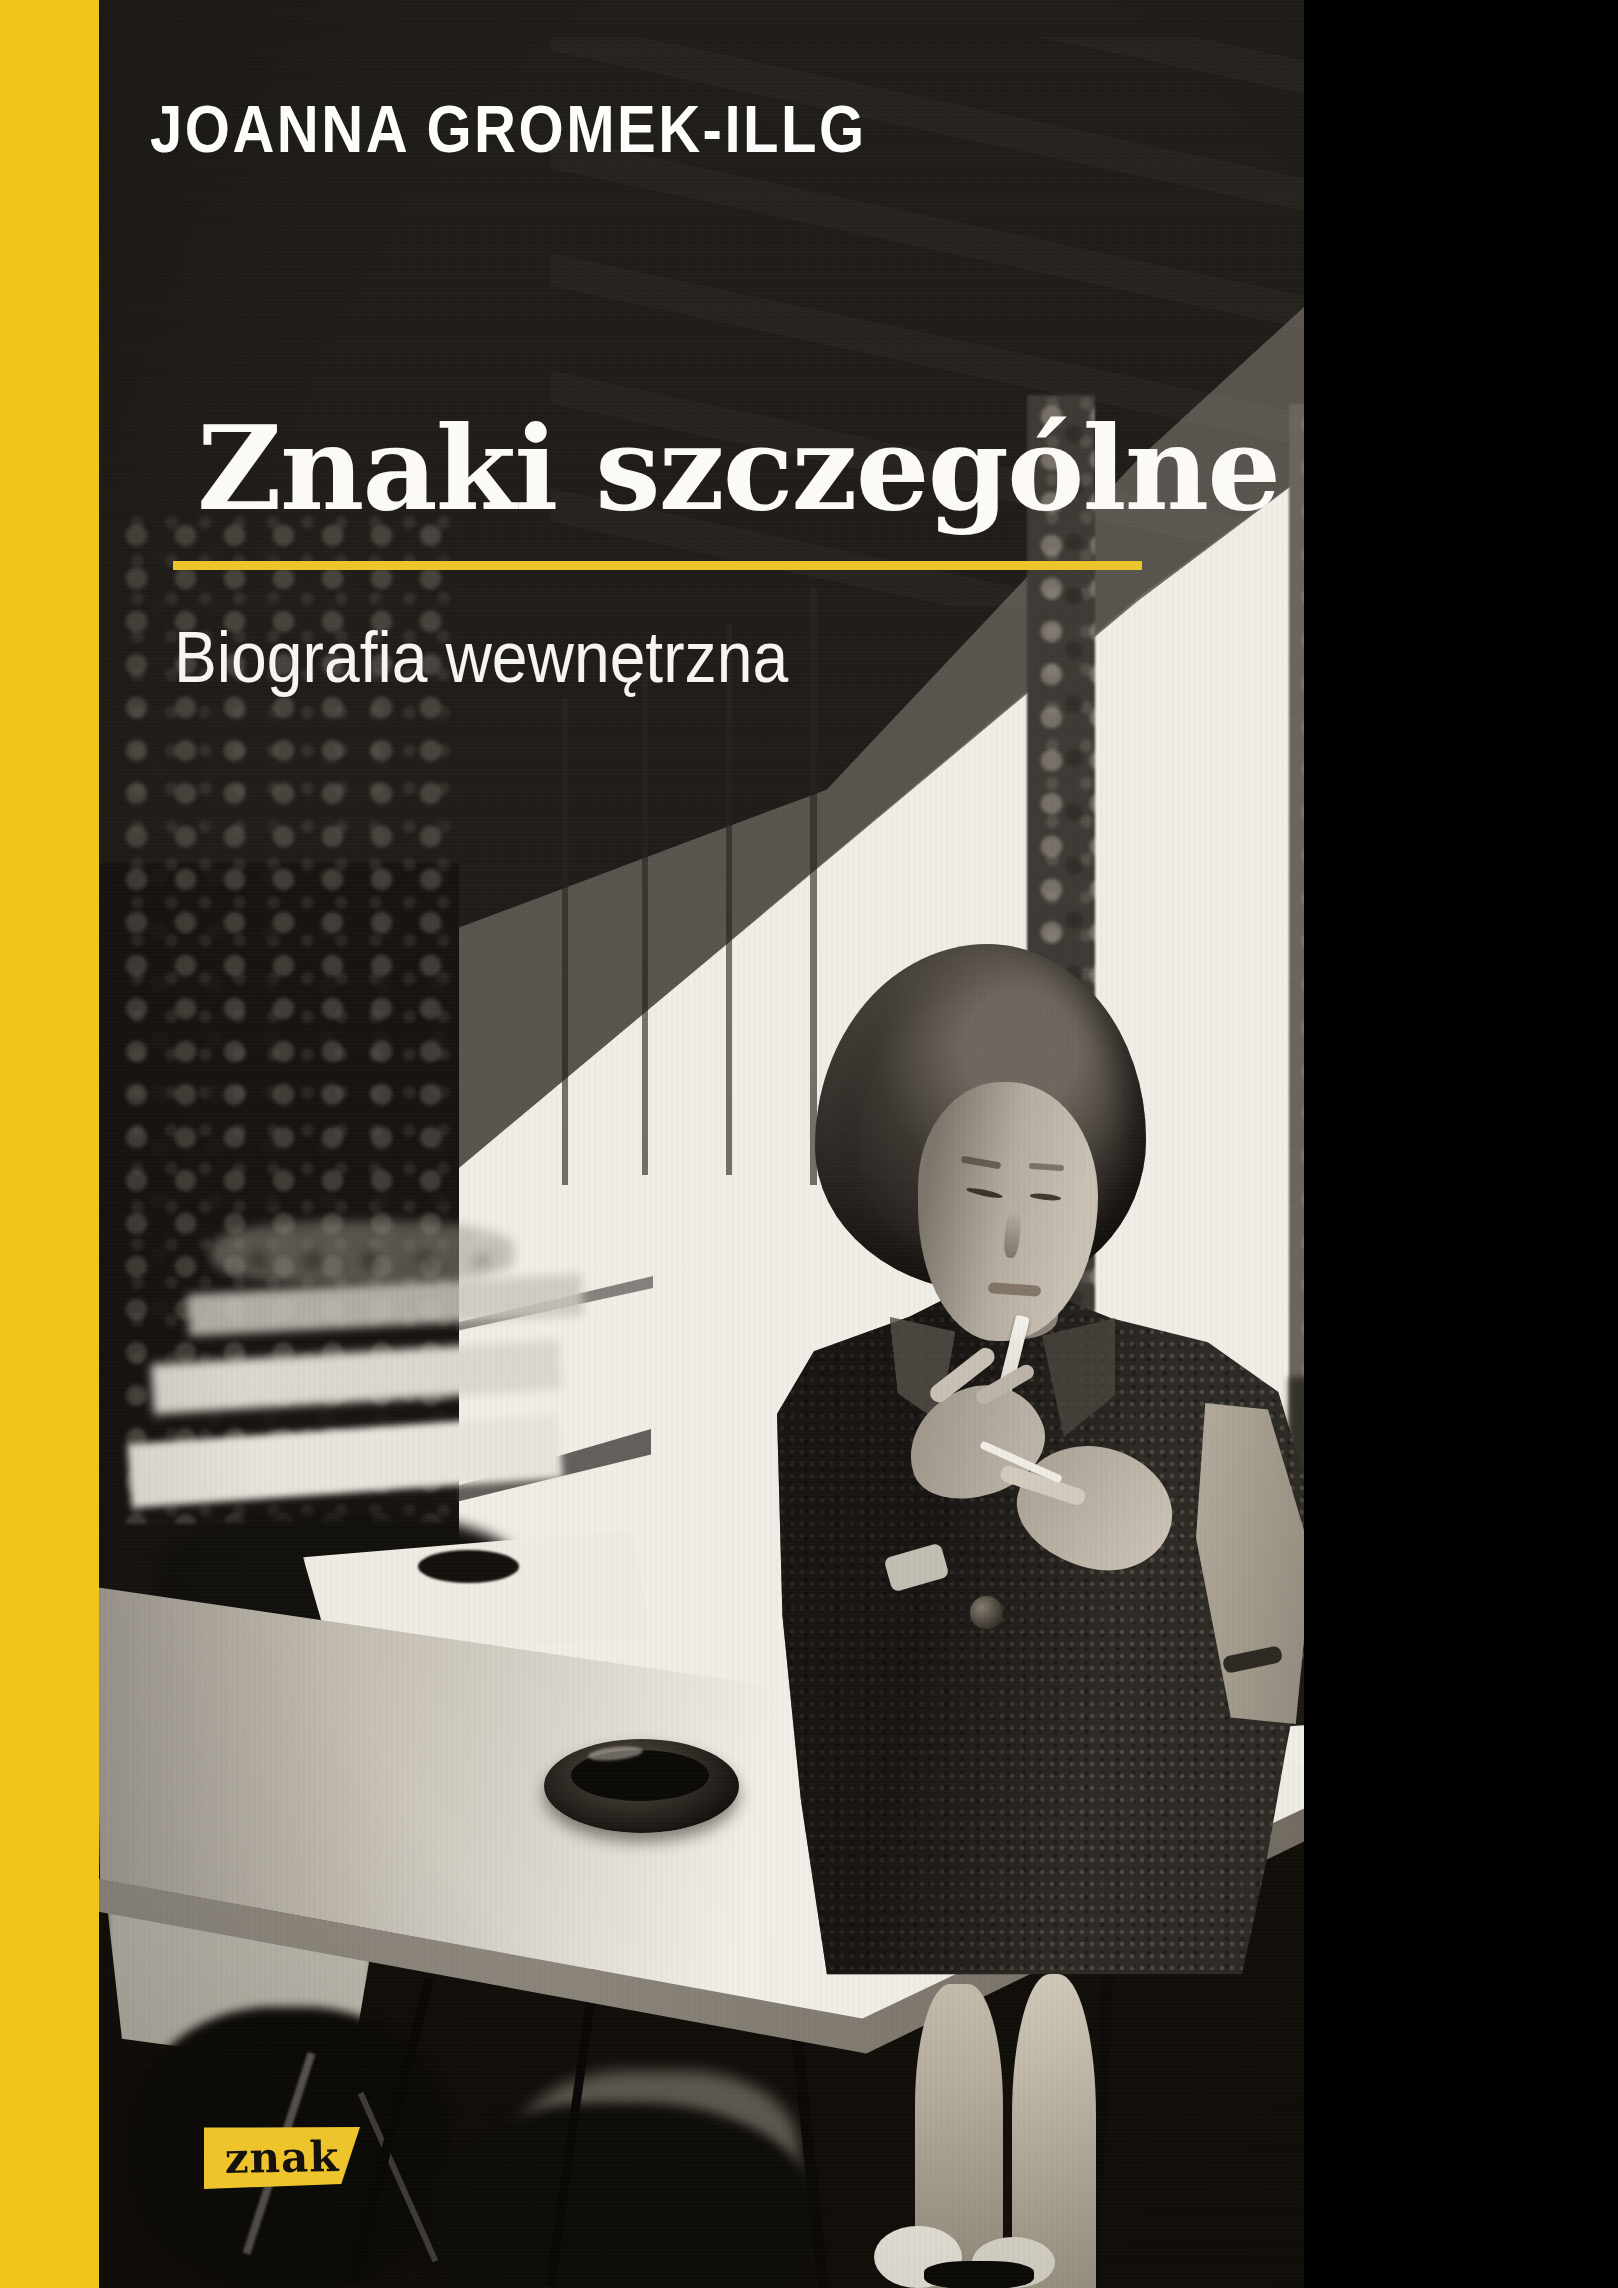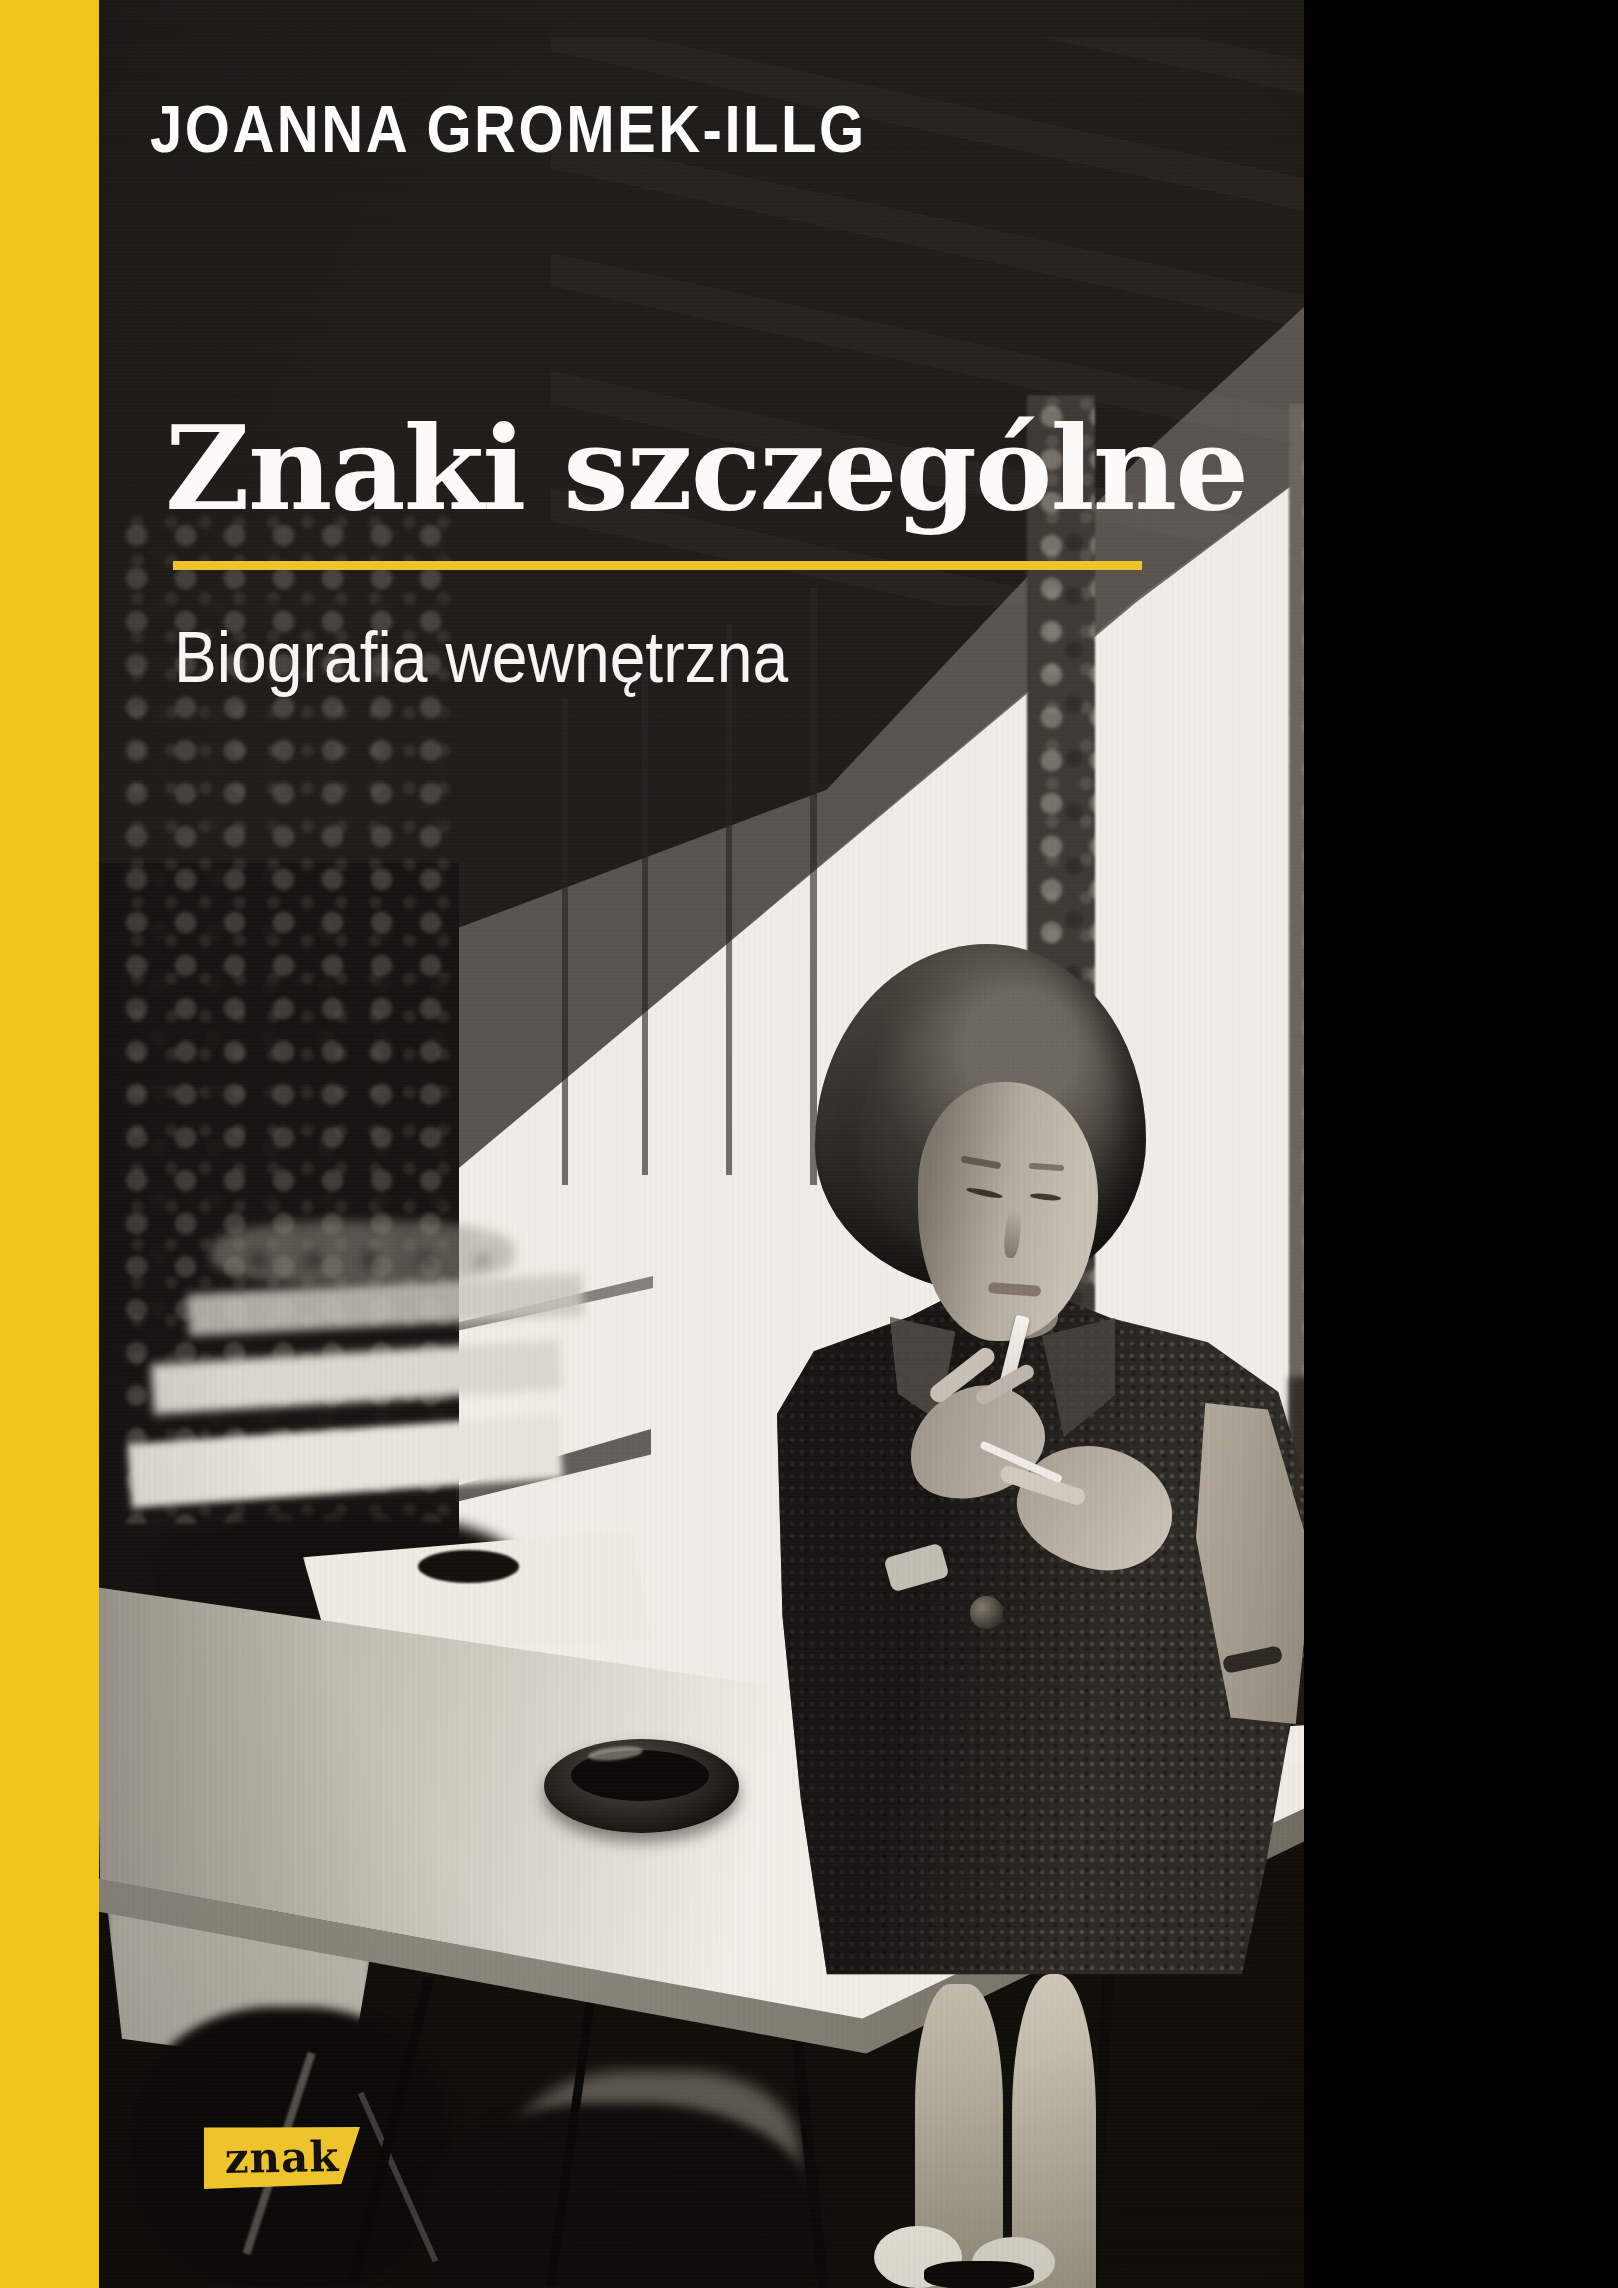--- a/index.html
+++ b/index.html
@@ -20,21 +20,21 @@
     background-size:10px 12px,15.6px 13.8px;
     background-position:0 0,5.5px 7.3px;}
 
   
   .author{font-family:"Liberation Sans",sans-serif;font-weight:700;font-size:66px;
           letter-spacing:2.8px;color:#fdfdfb;line-height:1;white-space:nowrap;
           transform:scaleX(.88);transform-origin:left top;}
   .title{font-family:"DejaVu Serif",serif;font-weight:700;font-size:216px;
          letter-spacing:-5.5px;color:#eec42d;line-height:1;white-space:nowrap;}
   .subtitle{font-family:"DejaVu Serif",serif;font-weight:700;font-size:116px;
-            letter-spacing:-1.8px;color:#fbfaf7;line-height:1;white-space:nowrap;}
+            letter-spacing:-1.8px;color:#fbfaf7;line-height:1;white-space:nowrap;margin-left:32px;}
   .tagline{font-family:"Liberation Sans",sans-serif;font-weight:400;font-size:73px;
            color:#f6f5f1;line-height:1;white-space:nowrap;
            transform:scaleX(.88);transform-origin:left top;}
   .logo-text{font-family:"DejaVu Serif",serif;font-weight:700;font-size:42px;
              letter-spacing:0.9px;color:#15120e;line-height:62px;text-align:center;
              transform:rotate(-1deg);}
 </style>
 </head>
 <body>
 

